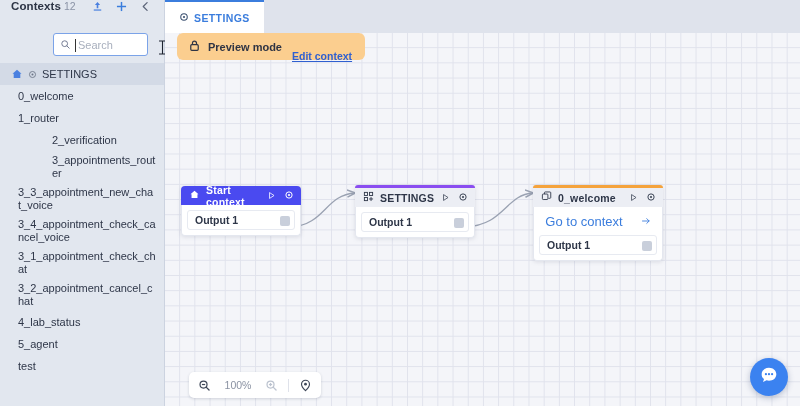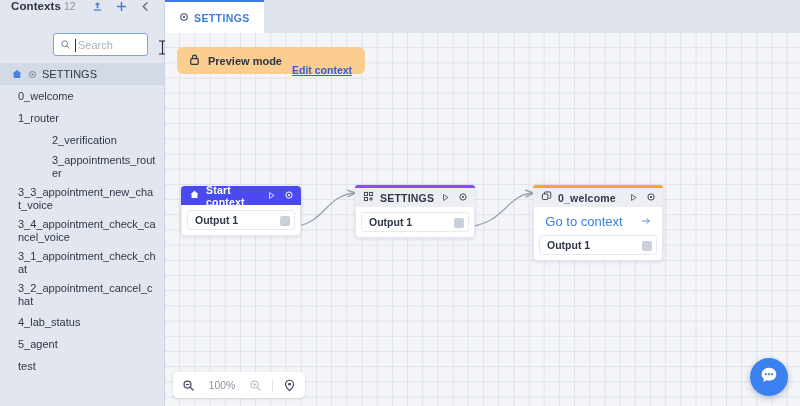--- a/index.html
+++ b/index.html
@@ -78,21 +78,21 @@
     background-image:
       linear-gradient(to right, #e0e2ec 1px, transparent 1px),
       linear-gradient(to bottom, #e0e2ec 1px, transparent 1px);
     background-size: 15.2px 15.2px;
     background-position: -1px -1px;
     overflow: hidden;
   }
 
   
   .banner {
-    position: absolute; left: 12px; top: 14px;
+    position: absolute; left: 12px; top: 0;
     background: #fbce8f; border-radius: 6px;
     height: 27px; display: flex; align-items: center; gap: 7px;
     padding: 0 13px 0 11px;
     font-size: 11px; color: #2f3444; font-weight: 600;
   }
   .banner a {
     color: #2f5fd0; text-decoration: underline; font-weight: 600; font-size: 10.5px;
     margin-left: 3px; cursor: pointer; margin-top: 18px;
   }
 
@@ -128,21 +128,21 @@
   .n-start .node-hdr { background: #4a4af0; color: #fff; }
   .n-start .node-body { background: #fff; }
   .n-settings { }
   .n-settings .topbar { height: 3px; background: #8a4df0; border-radius: 3px 3px 0 0; }
   .n-settings .node-hdr { background: #eceef4; color: #2e3648; border-radius: 0; }
   .n-welcome .topbar { height: 3px; background: #f5a33c; border-radius: 3px 3px 0 0; }
   .n-welcome .node-hdr { background: #eceef4; color: #2e3648; border-radius: 0; }
 
   
   .zoombar {
-    position: absolute; left: 8px; bottom: 8px;
+    position: absolute; left: 24px; bottom: 8px;
     height: 26px; background: #fff; border-radius: 5px;
     box-shadow: 0 1px 3px rgba(40,50,80,.18);
     display: flex; align-items: center; padding: 0 9px; gap: 10px;
   }
   .zoombar .pct { font-size: 10.5px; color: #8b93a3; width: 34px; text-align: center; }
   .zoombar .sep { width: 1px; height: 13px; background: #dfe2ea; }
   .zb-btn { cursor: pointer; display: flex; }
 
   .fab {
     position: absolute; right: 12px; bottom: 10px;

